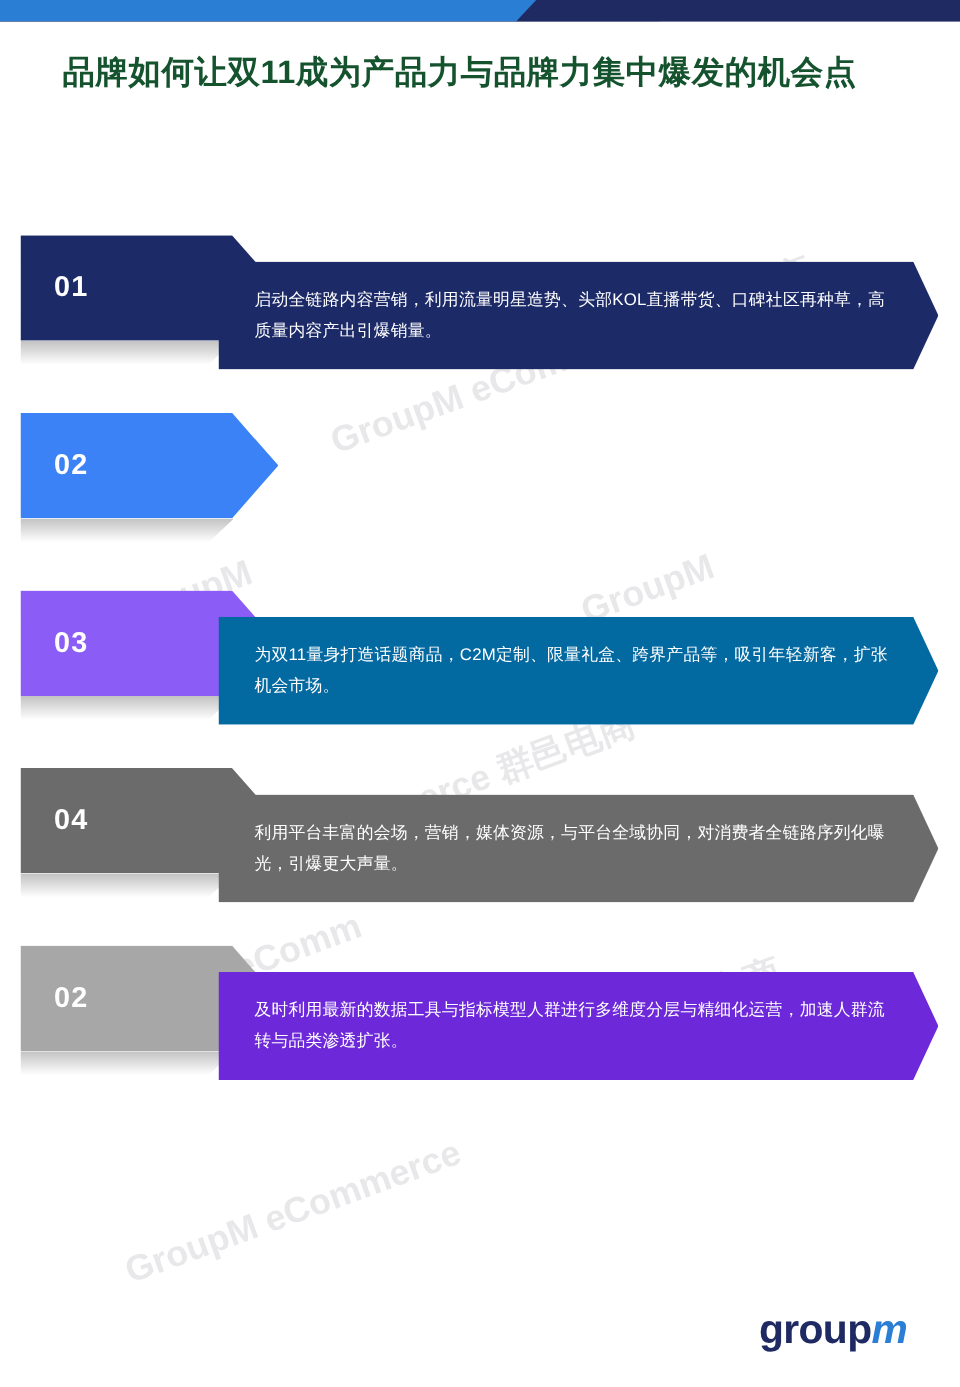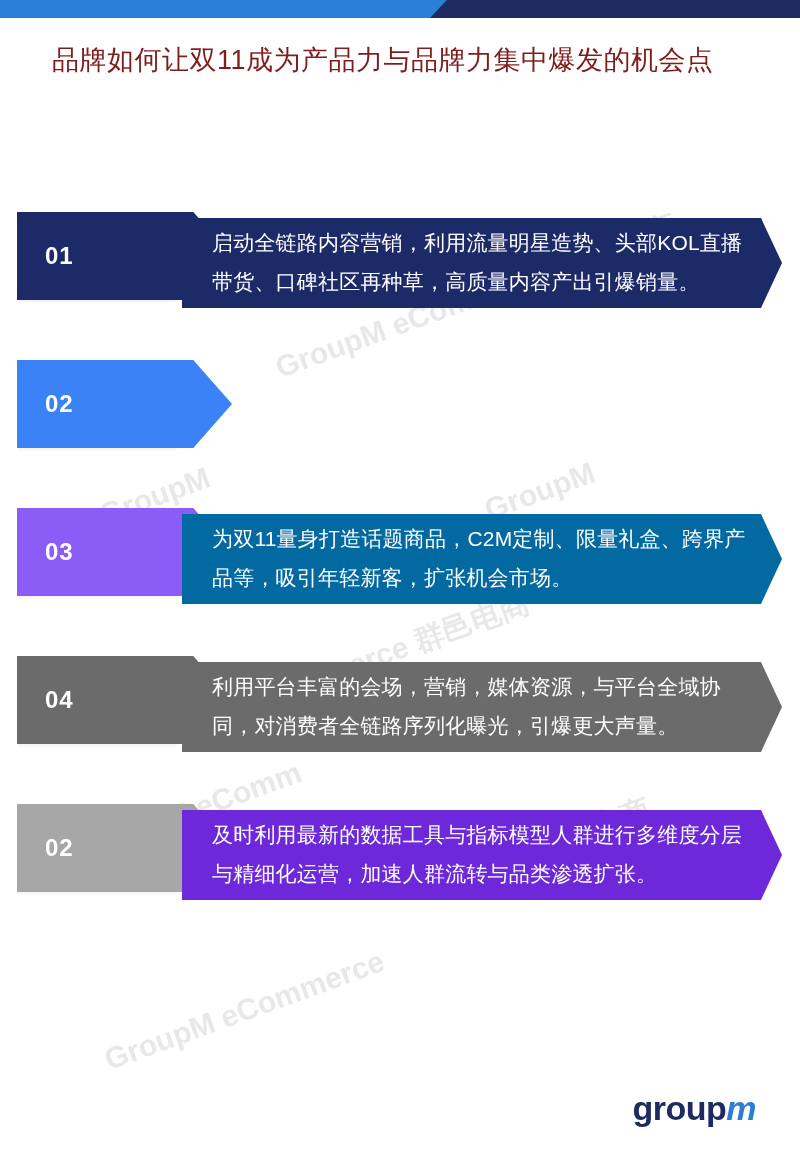--- a/index.html
+++ b/index.html
@@ -40,22 +40,22 @@
     clip-path: polygon(14% 0, 100% 0, 100% 100%, 0 100%);
   }
 
   
   .title {
     position: absolute;
     left: 52px;
     top: 42px;
     width: 700px;
     font-size: 27px;
-    font-weight: normal;
-    color: #7f1d1d;
+    font-weight: bold;
+    color: #14532d;
     line-height: 1.35;
     letter-spacing: 0.5px;
   }
 
   
   .wm {
     position: absolute;
     color: rgba(140,140,150,0.20);
     font-size: 30px;
     font-weight: bold;
@@ -81,21 +81,21 @@
     width: 800px;
   }
   .row {
     position: relative;
     height: 120px;
     margin-bottom: 28px;
   }
   .num-block {
     position: absolute;
     left: 17px;
-    top: 16px;
+    top: 0;
     width: 215px;
     height: 88px;
     clip-path: polygon(0 0, 82% 0, 100% 50%, 82% 100%, 0 100%);
     display: flex;
     align-items: center;
     text-align: right;
   }
   .num-block .num {
     color: #ffffff;
     font-size: 24px;
@@ -117,21 +117,21 @@
     left: 182px;
     top: 22px;
     width: 600px;
     height: 90px;
     clip-path: polygon(0 0, 96.5% 0, 100% 50%, 96.5% 100%, 0 100%);
     display: flex;
     align-items: center;
   }
   .text-block .txt {
     color: #ffffff;
-    font-size: 21px;
+    font-size: 14px;
     line-height: 1.85;
     padding: 0 34px 0 30px;
     letter-spacing: 0.2px;
   }
 
   
   .c1 .num-block { background: #1c2a68; }
   .c1 .text-block { background: #1c2a68; }
   .c2 .num-block { background: #3b82f6; }
   .c2 .text-block { background: #1a73c4; }

